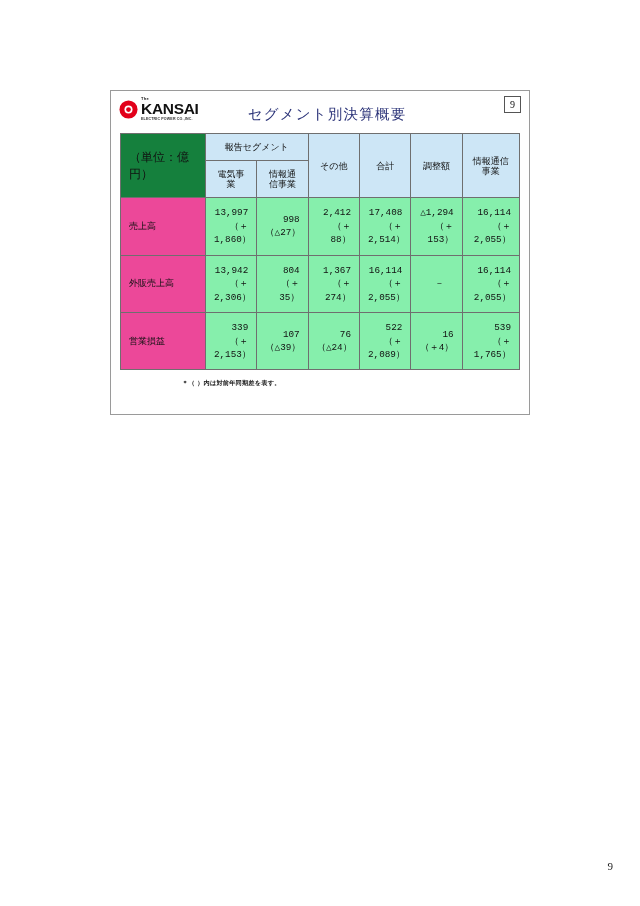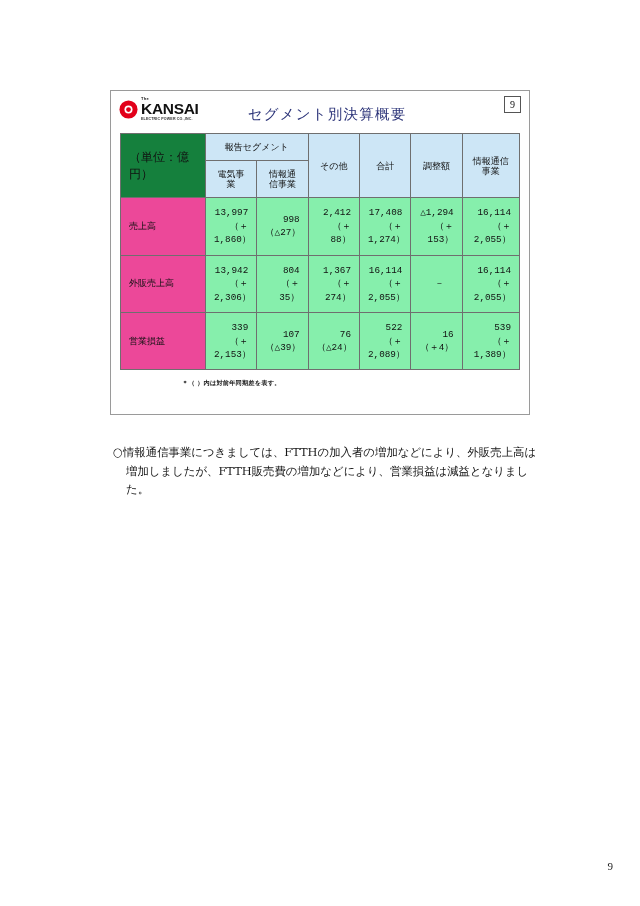--- a/index.html
+++ b/index.html
@@ -266,21 +266,21 @@
           <td class="num">
             <span class="main">998</span>
             <span class="delta">（△27）</span>
           </td>
           <td class="num">
             <span class="main">2,412</span>
             <span class="delta">（＋88）</span>
           </td>
           <td class="num">
             <span class="main">17,408</span>
-            <span class="delta">（＋1,274）</span>
+            <span class="delta">（＋2,514）</span>
           </td>
           <td class="num">
             <span class="main">△1,294</span>
             <span class="delta">（＋153）</span>
           </td>
           <td class="num">
             <span class="main">16,114</span>
             <span class="delta">（＋2,055）</span>
           </td>
         </tr>
@@ -328,27 +328,26 @@
           <td class="num">
             <span class="main">522</span>
             <span class="delta">（＋2,089）</span>
           </td>
           <td class="num">
             <span class="main">16</span>
             <span class="delta">（＋4）</span>
           </td>
           <td class="num">
             <span class="main">539</span>
-            <span class="delta">（＋1,389）</span>
+            <span class="delta">（＋1,765）</span>
           </td>
         </tr>
       </tbody>
     </table>
 
     <div class="footnote">＊（ ）内は対前年同期差を表す。</div>
   </div>
 </div>
 
 <div class="body-text">
-  <p class="para"><span class="bullet">○</span><span>情報通信事業につきましては、FTTHの加入者の増加などにより、外販売上高は増加しましたが、FTTH販売費の増加などにより、営業損益は減益となりました。</span></p>
 </div>
 
 <div class="page-number">9</div>
 
 </body></html>

